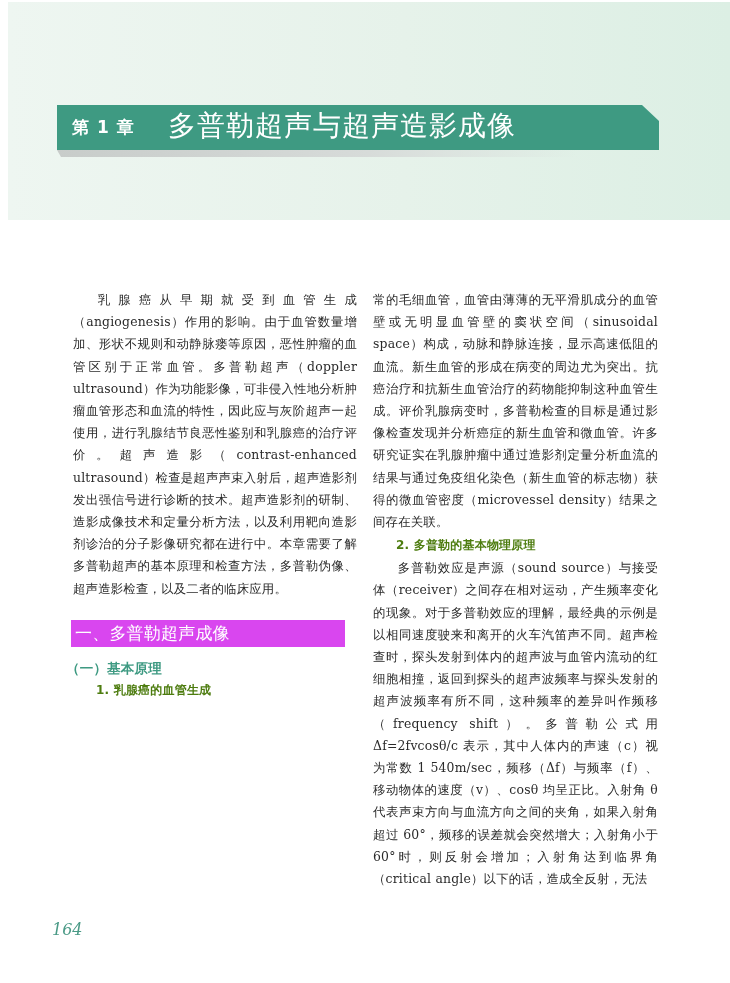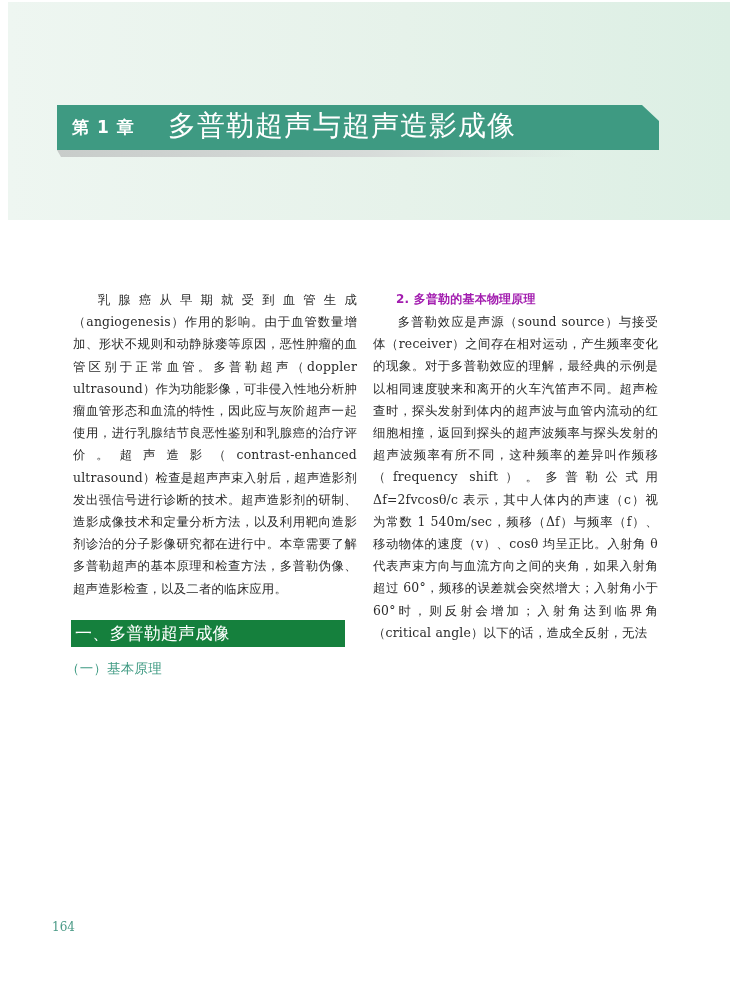--- a/index.html
+++ b/index.html
@@ -38,52 +38,54 @@
   .col {
     position: absolute; top: 288px; width: 286px;
     font-size: 12.4px; line-height: 22.2px; text-align: justify;
     letter-spacing: 0.2px;
   }
   .col-left { left: 72px; }
   .col-right { left: 372px; width: 287px; }
   .para { margin: 1px; text-indent: 2em; }
   .sec-bar {
     margin: 20px 0 10px -1px; width: 274px; height: 27px;
-    background: #15803d; color: #fff;
+    background: #d946ef; color: #fff;
     font-family: "DejaVu Sans", sans-serif; font-size: 17px;
     line-height: 27px; padding-left: 4px; box-sizing: border-box;
   }
   .sub-h {
     margin: 4px 0 0 -6px;
-    font-family: "DejaVu Sans", sans-serif; font-weight: normal;
+    font-family: "DejaVu Sans", sans-serif; font-weight: bold;
     font-size: 13.5px; color: #3e9a82; line-height: 22px;
   }
   .item-h {
     margin: 0; padding-left: 2em;
     font-family: "DejaVu Sans", sans-serif; font-weight: bold;
-    font-size: 12px; color: #a21caf; line-height: 22px;
+    font-size: 12px; color: #4d7c0f; line-height: 22px;
   }
   .page-num {
     position: absolute; left: 52px; top: 920px;
-    font-family: "DejaVu Serif", serif; font-size: 12px; color: #4a9a86;
+    font-family: "DejaVu Serif", serif; font-size: 16px; color: #4a9a86; font-style: italic;
   }
 </style>
 </head>
 <body>
 
 <div class="header-bg"></div>
 <div class="banner-shadow"></div>
 <div class="banner"></div>
 <div class="chapter-num">第 1 章</div>
 <div class="chapter-title">多普勒超声与超声造影成像</div>
 
 <div class="col col-left">
   <p class="para">乳腺癌从早期就受到血管生成（angiogenesis）作用的影响。由于血管数量增加、形状不规则和动静脉瘘等原因，恶性肿瘤的血管区别于正常血管。多普勒超声（doppler ultrasound）作为功能影像，可非侵入性地分析肿瘤血管形态和血流的特性，因此应与灰阶超声一起使用，进行乳腺结节良恶性鉴别和乳腺癌的治疗评价。超声造影（contrast-enhanced ultrasound）检查是超声声束入射后，超声造影剂发出强信号进行诊断的技术。超声造影剂的研制、造影成像技术和定量分析方法，以及利用靶向造影剂诊治的分子影像研究都在进行中。本章需要了解多普勒超声的基本原理和检查方法，多普勒伪像、超声造影检查，以及二者的临床应用。</p>
   <div class="sec-bar">一、多普勒超声成像</div>
   <div class="sub-h">（一）基本原理</div>
+  <div class="item-h">1. 乳腺癌的血管生成</div>
 </div>
 
 <div class="col col-right">
+  <p class="para" style="text-indent:0">常的毛细血管，血管由薄薄的无平滑肌成分的血管壁或无明显血管壁的窦状空间（sinusoidal space）构成，动脉和静脉连接，显示高速低阻的血流。新生血管的形成在病变的周边尤为突出。抗癌治疗和抗新生血管治疗的药物能抑制这种血管生成。评价乳腺病变时，多普勒检查的目标是通过影像检查发现并分析癌症的新生血管和微血管。许多研究证实在乳腺肿瘤中通过造影剂定量分析血流的结果与通过免疫组化染色（新生血管的标志物）获得的微血管密度（microvessel density）结果之间存在关联。</p>
   <div class="item-h">2. 多普勒的基本物理原理</div>
   <p class="para">多普勒效应是声源（sound source）与接受体（receiver）之间存在相对运动，产生频率变化的现象。对于多普勒效应的理解，最经典的示例是以相同速度驶来和离开的火车汽笛声不同。超声检查时，探头发射到体内的超声波与血管内流动的红细胞相撞，返回到探头的超声波频率与探头发射的超声波频率有所不同，这种频率的差异叫作频移（frequency shift）。多普勒公式用 Δf=2fvcosθ/c 表示，其中人体内的声速（c）视为常数 1 540m/sec，频移（Δf）与频率（f）、移动物体的速度（v）、cosθ 均呈正比。入射角 θ 代表声束方向与血流方向之间的夹角，如果入射角超过 60°，频移的误差就会突然增大；入射角小于 60°时，则反射会增加；入射角达到临界角（critical angle）以下的话，造成全反射，无法</p>
 </div>
 
 <div class="page-num">164</div>
 
 </body></html>

